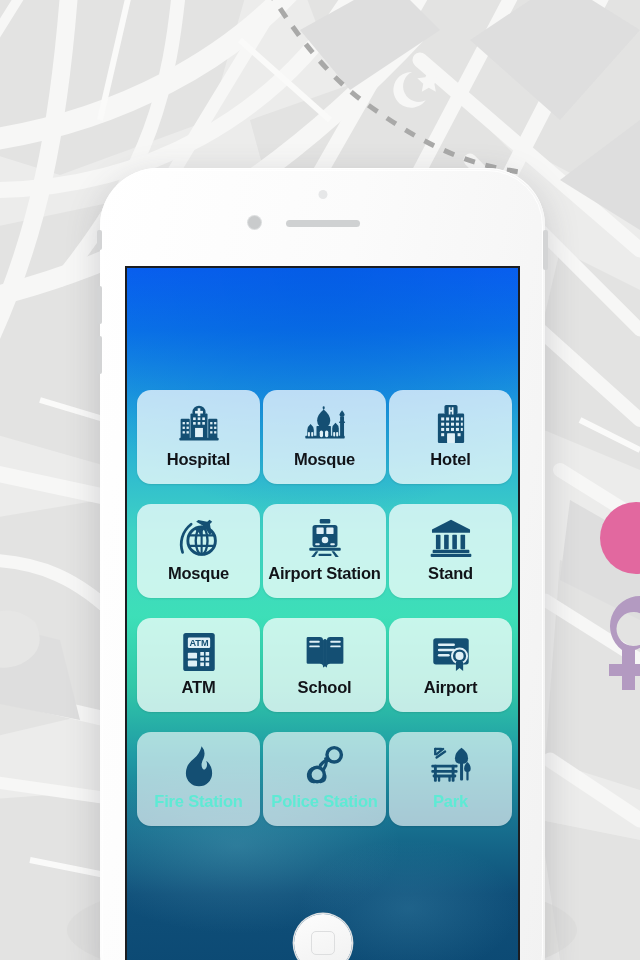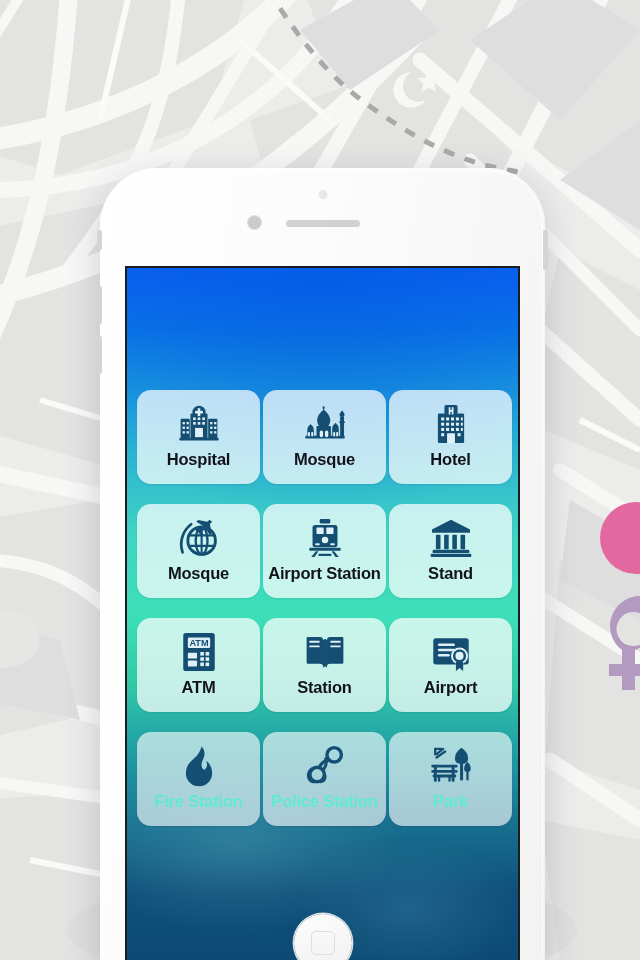--- a/index.html
+++ b/index.html
@@ -421,21 +421,21 @@
             <path d="M29 14 q3 -4 6 0 v42 q-3 -4 -6 0z"></path>
             <g fill="#dff0f7">
               <rect x="8" y="15" width="16" height="2.8" rx="1.3"></rect>
               <rect x="8" y="22" width="16" height="2.8" rx="1.3"></rect>
               <rect x="40" y="15" width="16" height="2.8" rx="1.3"></rect>
               <rect x="40" y="22" width="16" height="2.8" rx="1.3"></rect>
             </g>
           </g>
             </svg>
         </span>
-        <span class="tile-label">Station</span>
+        <span class="tile-label">School</span>
       </div>
 
       <div class="tile">
         <span class="tile-ico">
           <svg viewBox="0 0 64 64">
               <g>
             <rect x="5" y="11" width="54" height="40" rx="4"></rect>
             <g fill="#dff0f7">
               <rect x="12" y="19" width="26" height="4" rx="2"></rect>
               <rect x="12" y="27" width="26" height="4" rx="2"></rect>

